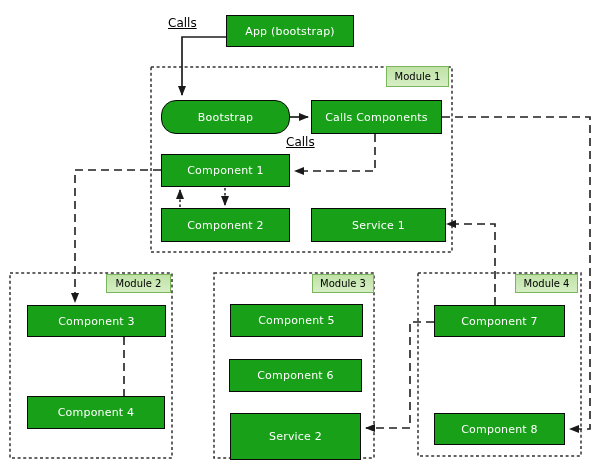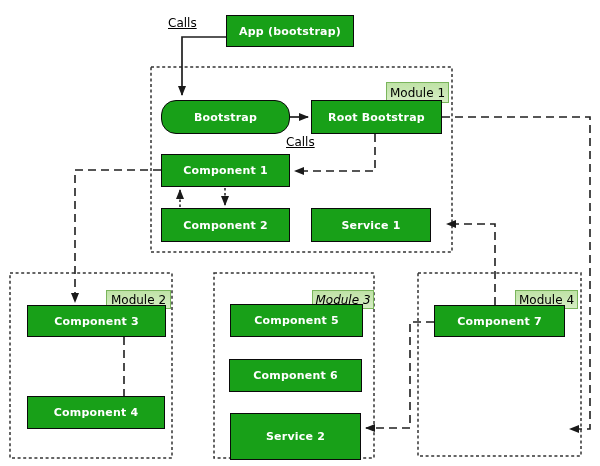--- a/index.html
+++ b/index.html
@@ -21,51 +21,51 @@
   }
   #wires{position:absolute;left:0;top:0;width:600px;height:466px;}
   .module-rect{fill:none;stroke:var(--module-border);stroke-width:1.5;stroke-dasharray:3,2.6;}
   .edge{fill:none;stroke:var(--connector);}
   .edge.solid{stroke-width:1.7;}
   .edge.dashed{stroke-width:1.6;stroke-dasharray:8,5;}
   .edge.dotted{stroke-width:1.5;stroke-dasharray:2.5,2.5;}
   .node{
     position:absolute;display:flex;align-items:center;justify-content:center;
     background:var(--node-fill);border:1.6px solid var(--node-border);
-    color:var(--node-text);font-size:11px;font-weight:bold;letter-spacing:.2px;
+    color:var(--node-text);font-size:11px;font-weight:normal;letter-spacing:.2px;
     box-sizing:border-box;text-align:center;
   }
   .module-label{
     position:absolute;display:flex;align-items:center;justify-content:center;
     background:linear-gradient(to bottom,#bfe2a6,#d6eec4);
     border:1px solid var(--module-label-border);
-    color:var(--module-label-text);font-size:12px;box-sizing:border-box;margin-top:16px;
+    color:var(--module-label-text);font-size:10px;box-sizing:border-box;
   }
   .edge-label{
     position:absolute;color:var(--label-text);font-size:12px;line-height:13px;
     background:var(--background);padding:0 1px;text-decoration:underline;
   }
   
   .n-app{left:226px;top:15px;width:128px;height:32px;}
   .n-bootstrap{left:161px;top:100px;width:129px;height:34px;border-radius:15px;}
   .n-root{left:311px;top:100px;width:131px;height:34px;}
   .n-c1{left:161px;top:154px;width:129px;height:33px;}
   .n-c2{left:161px;top:208px;width:129px;height:34px;}
-  .n-s1{left:311px;top:208px;width:120px;height:34px;}
+  .n-s1{left:311px;top:208px;width:135px;height:34px;}
   .n-c3{left:27px;top:305px;width:139px;height:32px;}
   .n-c4{left:27px;top:396px;width:138px;height:33px;}
   .n-c5{left:230px;top:304px;width:133px;height:33px;}
   .n-c6{left:229px;top:359px;width:133px;height:33px;}
   .n-s2{left:230px;top:413px;width:131px;height:47px;}
   .n-c7{left:434px;top:305px;width:131px;height:32px;text-align:center;}
   .n-c8{left:434px;top:413px;width:131px;height:32px;}
   
   .ml-1{left:386px;top:66px;width:63px;height:21px;}
   .ml-2{left:106px;top:274px;width:65px;height:19px;}
-  .ml-3{left:312px;top:274px;width:62px;height:19px;font-style:italic;}
+  .ml-3{left:312px;top:274px;width:62px;height:19px;}
   .ml-4{left:515px;top:274px;width:63px;height:19px;}
   
   .el-top{left:167px;top:17px;}
   .el-mid{left:285px;top:136px;}
 </style>
 </head>
 <body>
 
 <div id="stage">
 
@@ -96,24 +96,25 @@
   <div class="edge-label el-top">Calls</div>
   <div class="edge-label el-mid">Calls</div>
 
   <div class="module-label ml-1">Module 1</div>
   <div class="module-label ml-2">Module 2</div>
   <div class="module-label ml-3">Module 3</div>
   <div class="module-label ml-4">Module 4</div>
 
   <div class="node n-app">App (bootstrap)</div>
   <div class="node n-bootstrap">Bootstrap</div>
-  <div class="node n-root">Root Bootstrap</div>
+  <div class="node n-root">Calls Components</div>
   <div class="node n-c1">Component 1</div>
   <div class="node n-c2">Component 2</div>
   <div class="node n-s1">Service 1</div>
   <div class="node n-c3">Component 3</div>
   <div class="node n-c4">Component 4</div>
   <div class="node n-c5">Component 5</div>
   <div class="node n-c6">Component 6</div>
   <div class="node n-s2">Service 2</div>
   <div class="node n-c7">Component 7</div>
+  <div class="node n-c8">Component 8</div>
 
 </div>
 
 </body></html>

